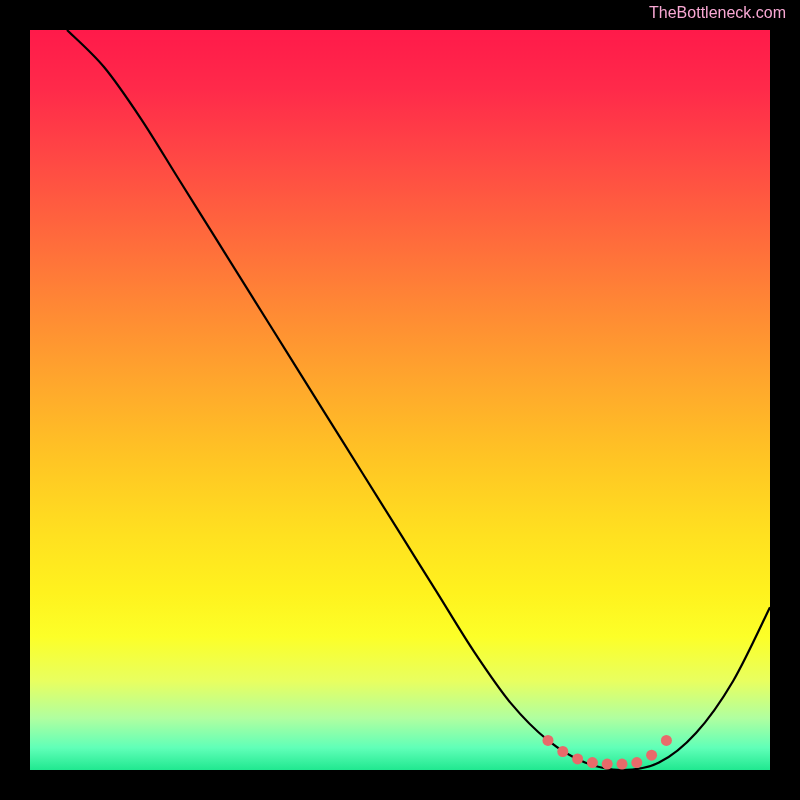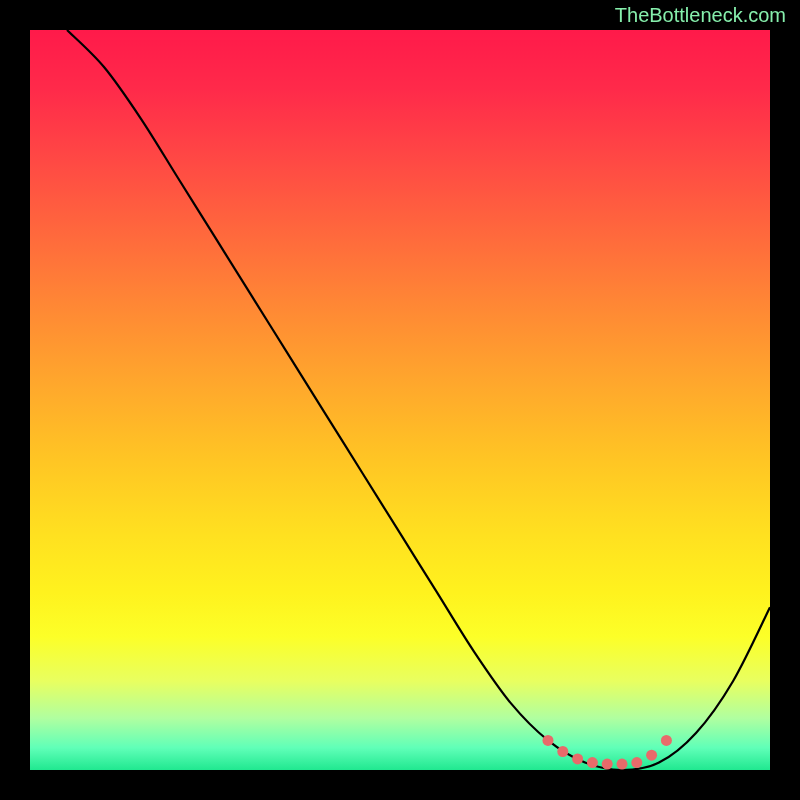--- a/index.html
+++ b/index.html
@@ -7,22 +7,22 @@
     width: 800px;
     height: 800px;
     background: #000;
     position: relative;
     font-family: Arial, sans-serif;
   }
   .attribution {
     position: absolute;
     top: 4px;
     right: 14px;
-    color: #86efac;
-    font-size: 20px;
+    color: #f9a8d4;
+    font-size: 16px;
     font-weight: 500;
     z-index: 10;
   }
   .plot-area {
     position: absolute;
     left: 30px;
     top: 30px;
     width: 740px;
     height: 740px;
     background: linear-gradient(to bottom,

